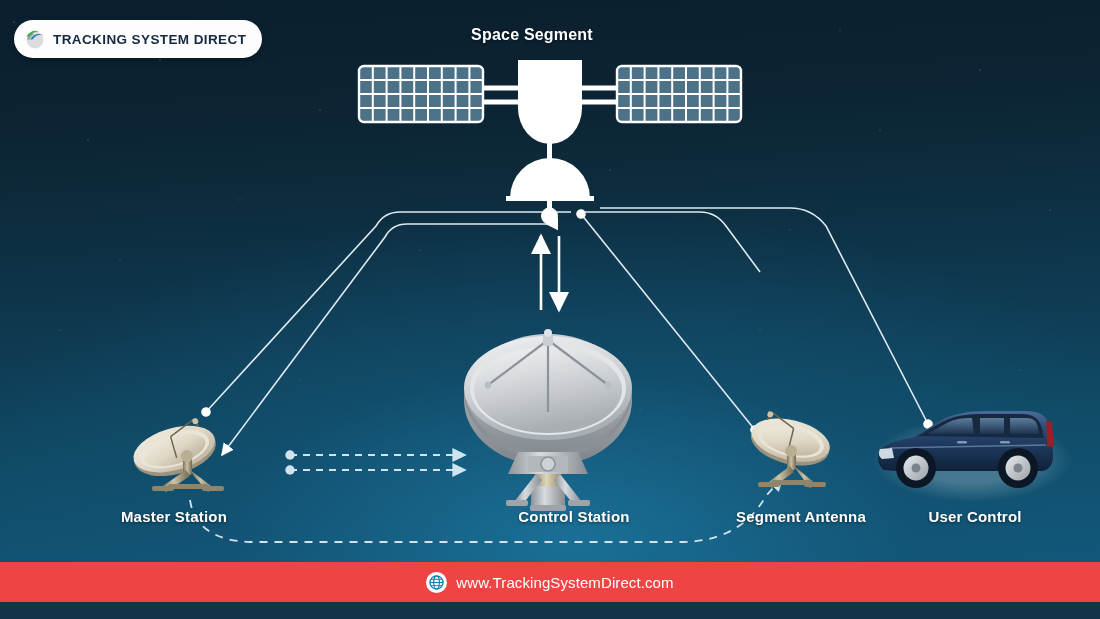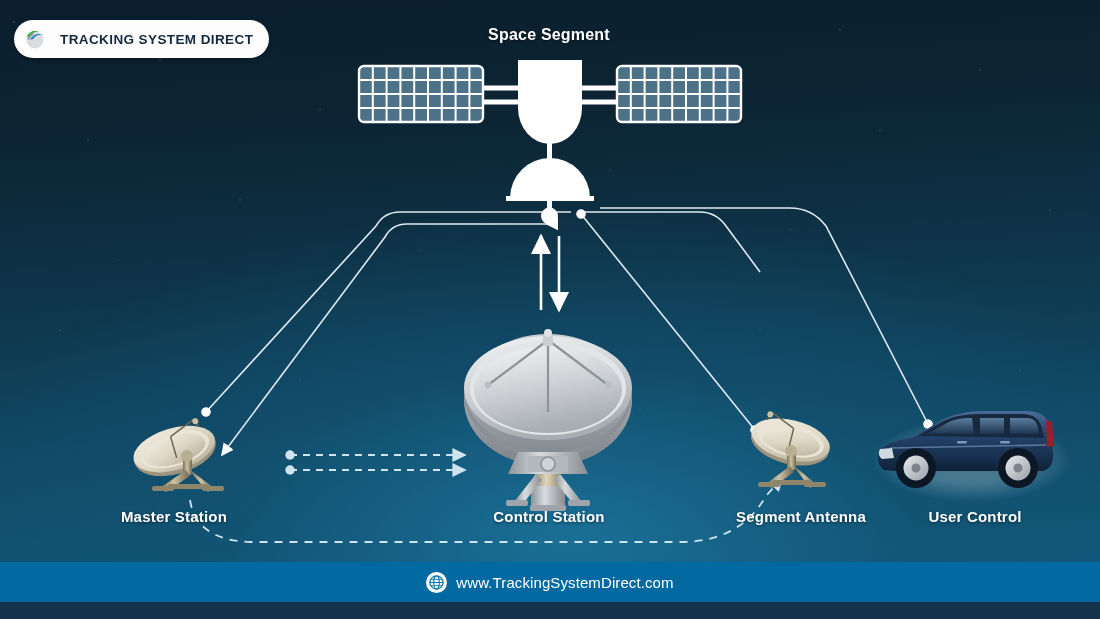--- a/index.html
+++ b/index.html
@@ -43,21 +43,21 @@
       radial-gradient(1px 1px at 900px 450px,rgba(255,255,255,.3),transparent),
       radial-gradient(1px 1px at 1020px 370px,rgba(255,255,255,.35),transparent),
       radial-gradient(1px 1px at 120px 260px,rgba(255,255,255,.4),transparent),
       radial-gradient(1px 1px at 560px 300px,rgba(255,255,255,.3),transparent),
       radial-gradient(1px 1px at 840px 30px,rgba(255,255,255,.5),transparent);
   }
 
   
   .logo-pill{
     position:absolute;left:14px;top:20px;height:38px;
-    display:flex;align-items:center;gap:14px;
+    display:flex;align-items:center;gap:7px;
     padding:0 16px 0 10px;border-radius:19px;
     background:#fdfdfd;box-shadow:0 2px 6px rgba(0,0,0,.35);
   }
   .logo-text{
     font-size:13.5px;font-weight:bold;letter-spacing:.4px;
     color:#14293f;white-space:nowrap;
   }
 
   
   .node-label{
@@ -68,21 +68,21 @@
   }
   .title-label{
     position:absolute;color:#ffffff;font-size:16px;font-weight:bold;
     letter-spacing:.2px;transform:translateX(-50%);
     text-shadow:0 1px 3px rgba(0,0,0,.5);
   }
 
   
   .footer-bar{
     position:absolute;left:0;top:562px;width:1100px;height:40px;
-    background:#0369a1;
+    background:#ef4444;
     display:flex;align-items:center;justify-content:center;gap:28px;
   }
   .footer-under{
     position:absolute;left:0;top:602px;width:1100px;height:17px;
     background:#123349;
   }
   .footer-item{display:flex;align-items:center;gap:9px;}
   .footer-text{color:#ffffff;font-size:15px;letter-spacing:.1px;}
   .ficon{
     width:21px;height:21px;border-radius:50%;background:#ffffff;
@@ -365,25 +365,25 @@
   <div class="logo-pill">
     <svg width="22" height="22" viewBox="0 0 22 22">
       <circle cx="11" cy="12" r="8.4" fill="#d9dde0"></circle>
       <path d="M3.2,11.5 a8.4,8.4 0 0 1 5.4,-7.3 l1.1,2.6 a5.8,5.8 0 0 0 -3.6,5 z" fill="#9aa3ab"></path>
       <path d="M2.6,8.4 C5,3.2 11.4,1.6 15.3,3.6 C12.6,3.2 9.6,4.1 7.6,6.2 C5.8,8 4.3,9.1 2.6,8.4 z" fill="#3fae49"></path>
       <path d="M6.4,11.2 C9.2,5.6 15.8,4.6 19.3,7.4 C16.2,6.2 12.6,7 10.4,9.4 C8.8,11.2 7.9,11.8 6.4,11.2 z" fill="#2a7fc1"></path>
     </svg>
     <span class="logo-text">TRACKING SYSTEM DIRECT</span>
   </div>
 
-  <div class="title-label" style="left:549px;top:26px;">Space Segment</div>
+  <div class="title-label" style="left:532px;top:26px;">Space Segment</div>
 
   <div class="node-label" style="left:174px;top:508px;">Master Station</div>
 
-  <div class="node-label" style="left:549px;top:508px;">Control Station</div>
+  <div class="node-label" style="left:574px;top:508px;">Control Station</div>
 
   <div class="node-label" style="left:801px;top:508px;">Segment Antenna</div>
 
   <div class="node-label" style="left:975px;top:508px;">User Control</div>
 
   <div class="footer-bar">
     <div class="footer-item">
       <span class="ficon">
         <svg width="15" height="15" viewBox="0 0 16 16">
           <circle cx="8" cy="8" r="7" fill="none" stroke="#0f7cb0" stroke-width="1.4"></circle>

